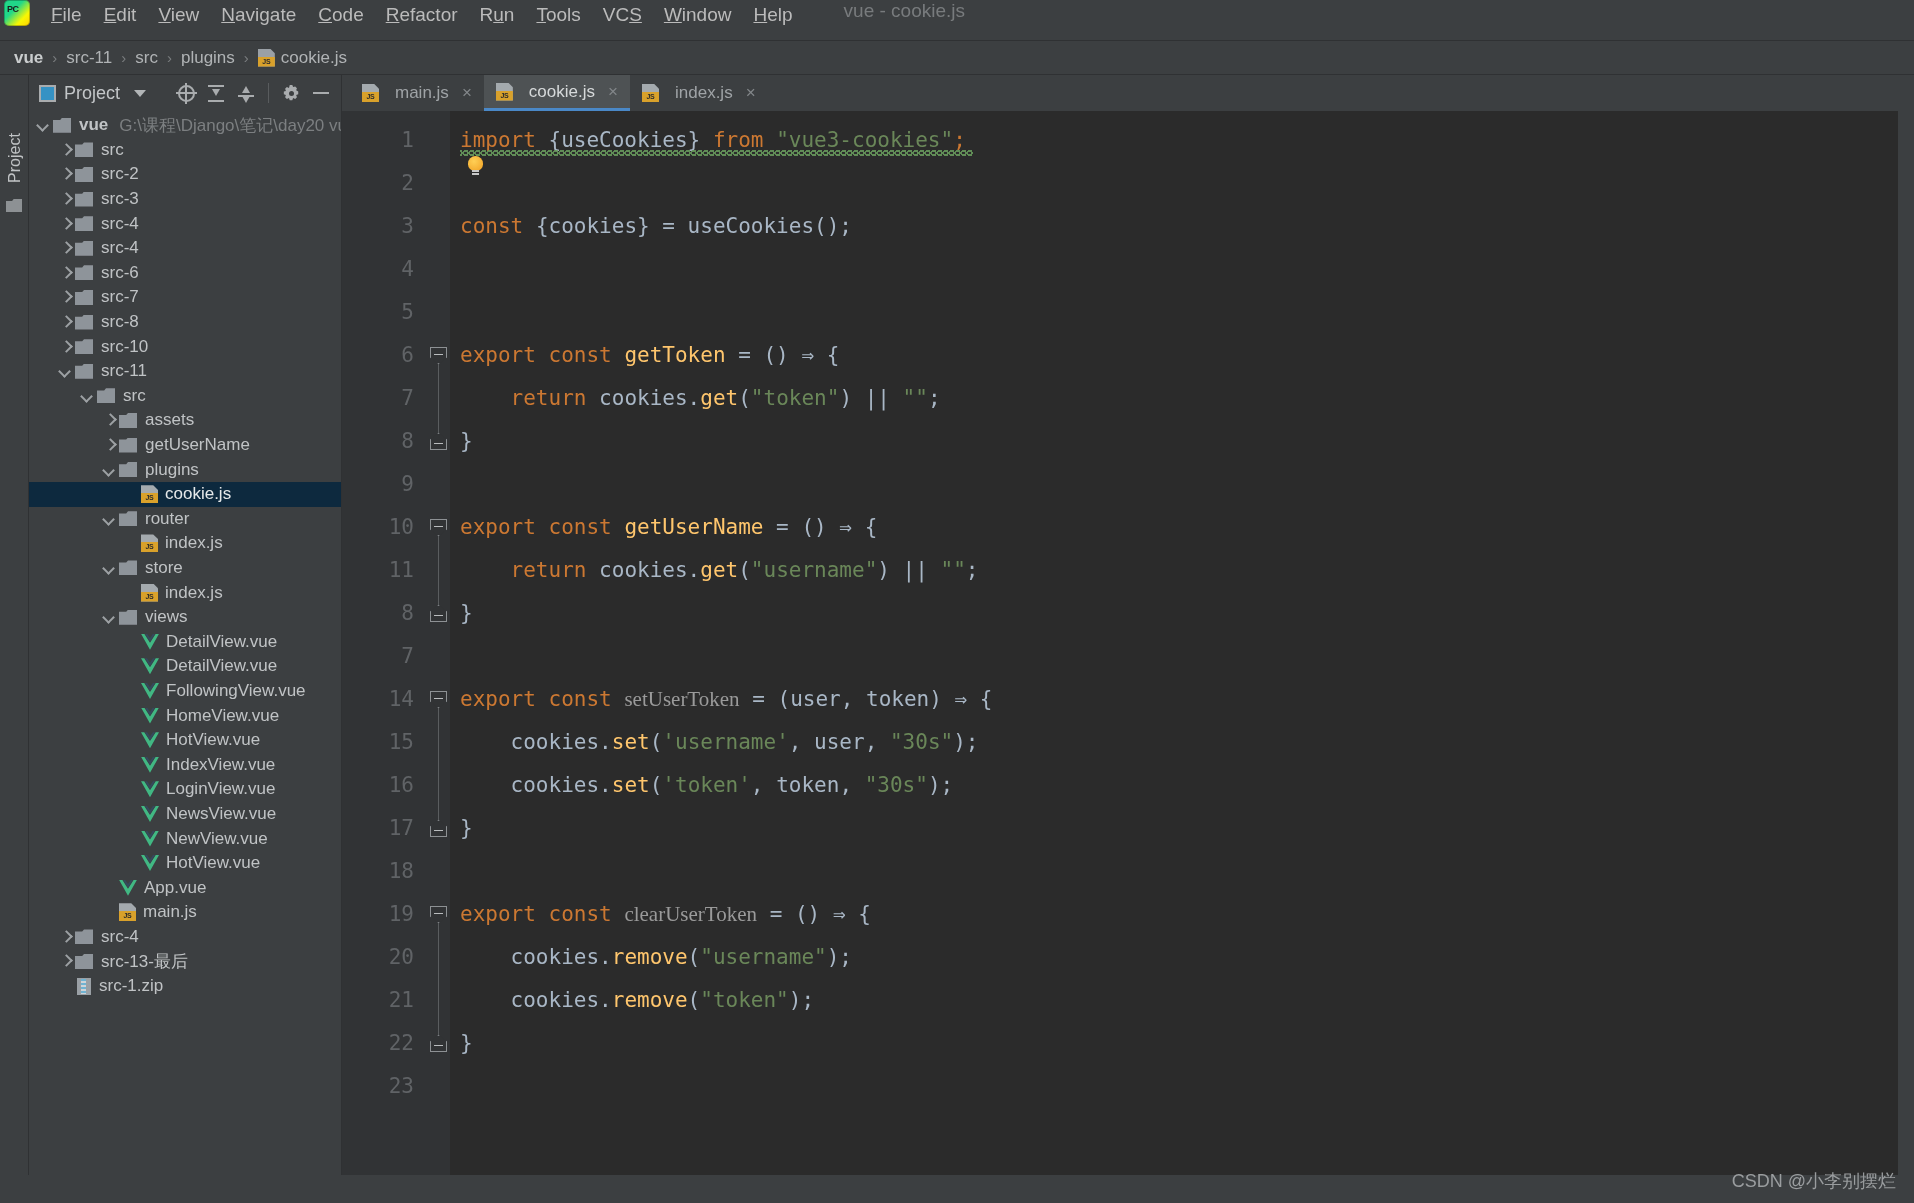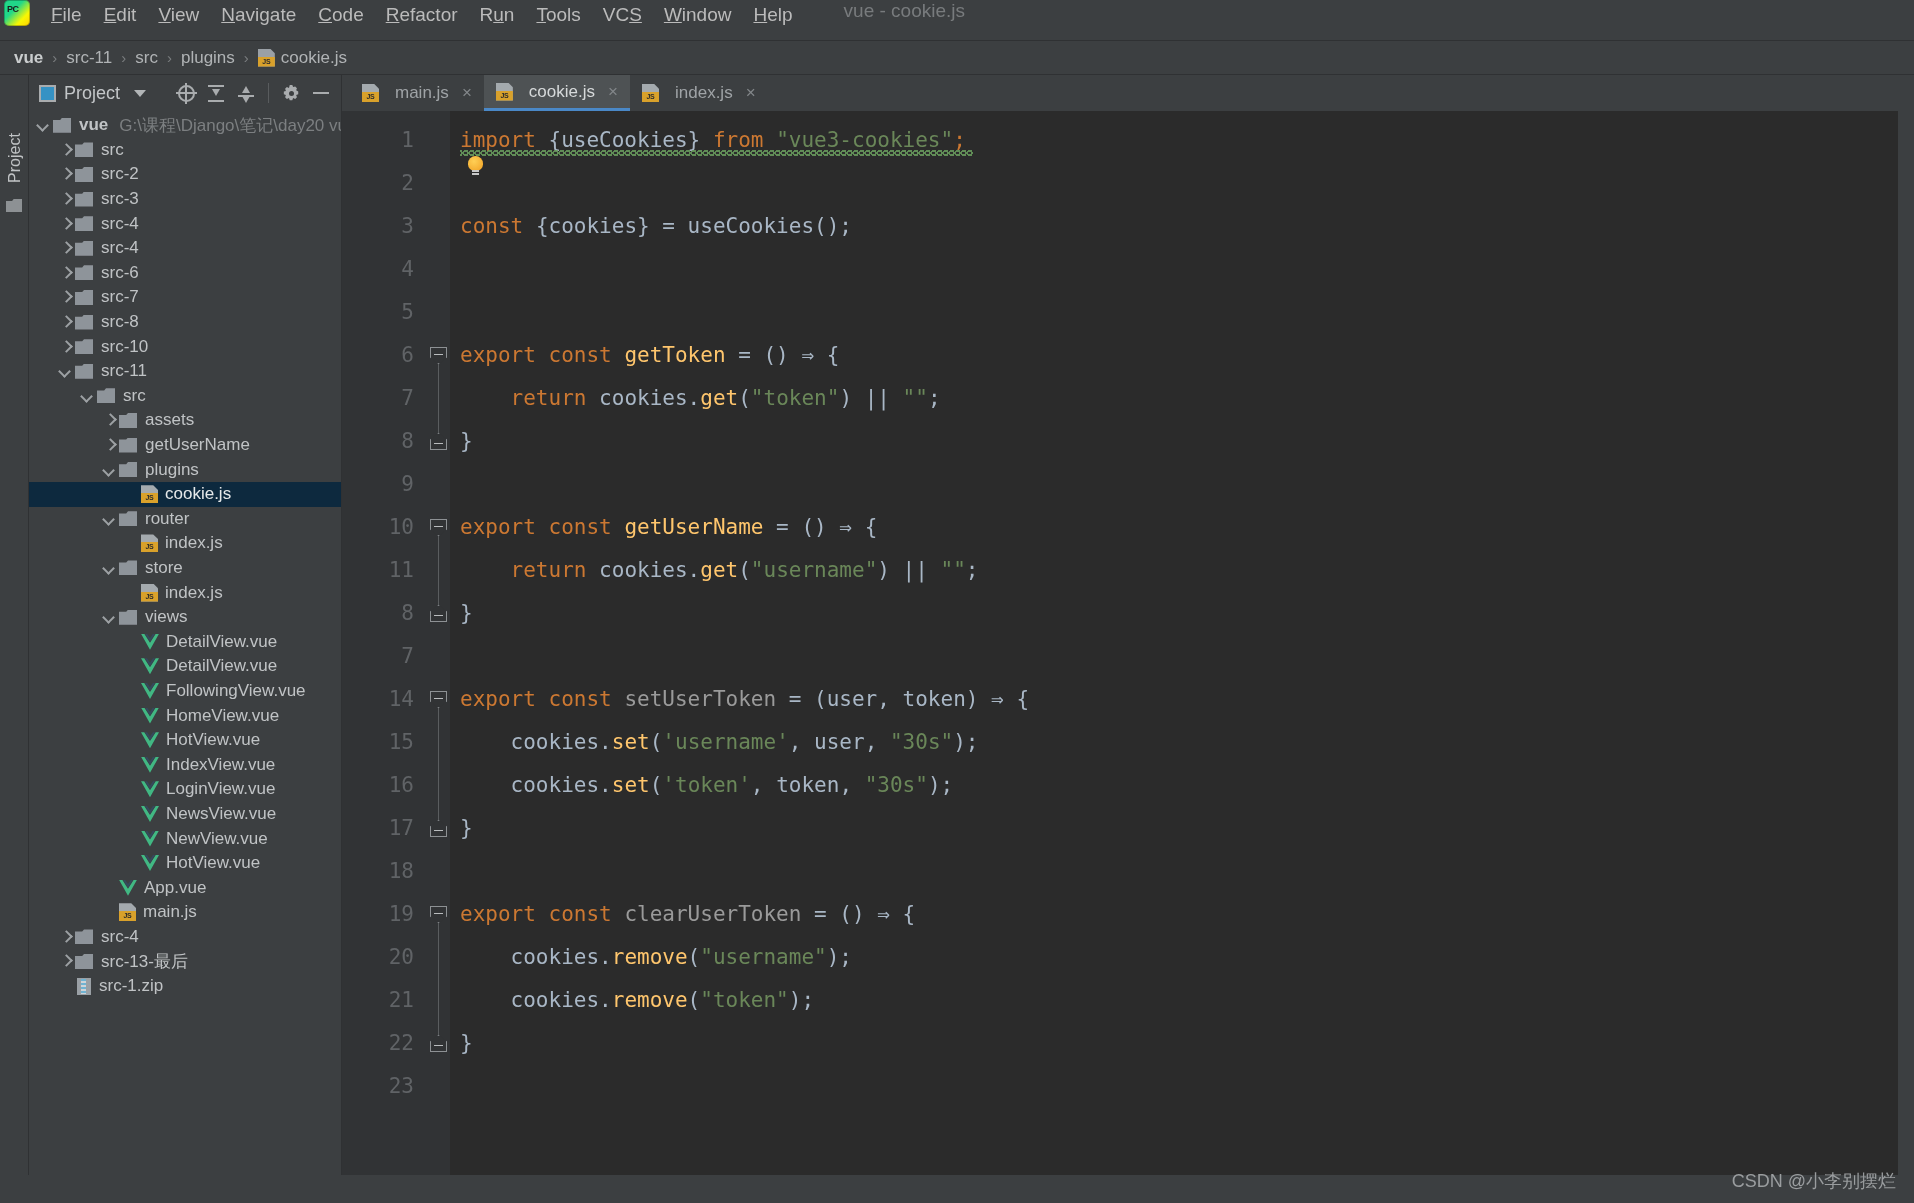--- a/index.html
+++ b/index.html
@@ -404,21 +404,21 @@
   .cline {
     height: 43px; line-height: 43px;
     white-space: pre;
     color: #a9b7c6;
     position: relative;
   }
   .k  { color: #cc7832; }           
   .fn { color: #ffc66d; }           
   .str{ color: #6a8759; }           
   .id { color: #a9b7c6; }           
-  .gr { color: #9a9a9a; }           
+  .gr { color: #9a9a9a; font-family: Liberation Serif, serif; }           
   .pn { color: #a9b7c6; }
   .arrow { color: #a9b7c6; }
 
   .squiggle {
     position: absolute;
     left: 0; bottom: 6px;
     height: 6px;
     background-image:
       repeating-linear-gradient(135deg, #6a9e5e 0 1.6px, transparent 1.6px 3.2px),
       repeating-linear-gradient(45deg,  #6a9e5e 0 1.6px, transparent 1.6px 3.2px);

